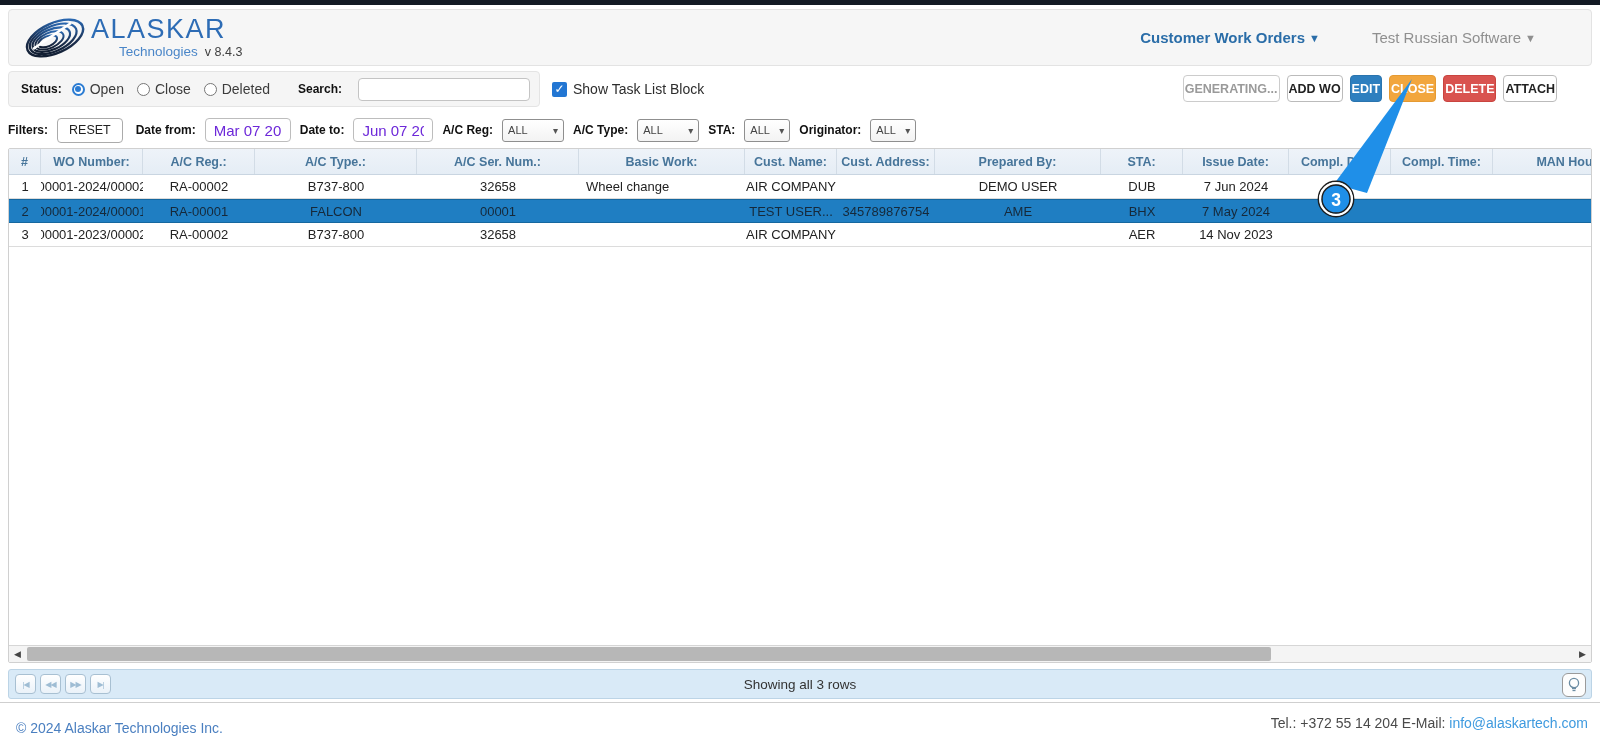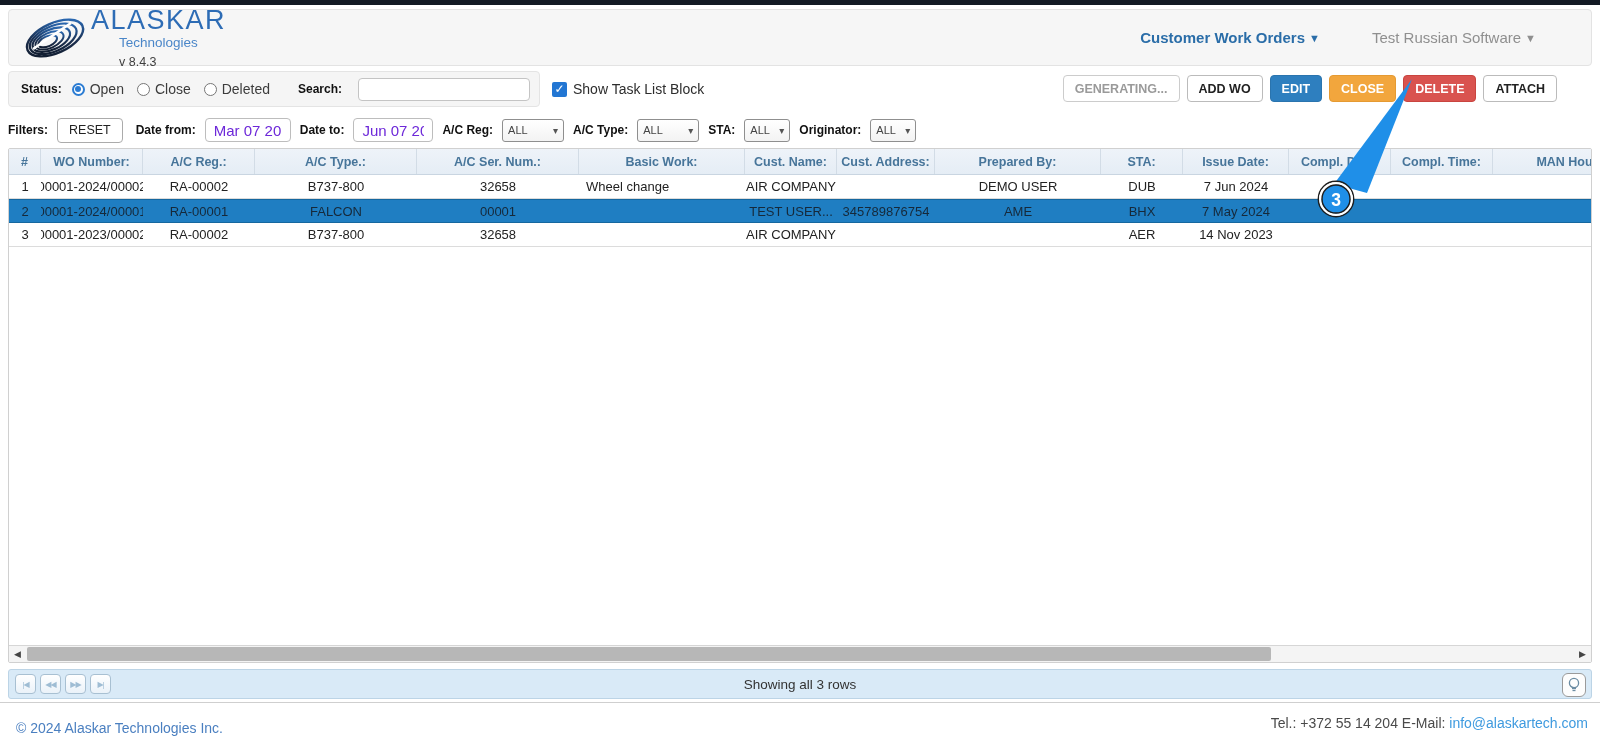--- a/index.html
+++ b/index.html
@@ -5,21 +5,21 @@
   * { margin:0; padding:0; box-sizing:border-box; }
   html,body { width:1600px; height:743px; background:#fff; font-family:"Liberation Sans", sans-serif; overflow:hidden; position:relative; }
 
   .top-strip { position:absolute; left:0; top:0; width:1600px; height:5px; background:#131a24; }
 
   
   .header-panel { position:absolute; left:8px; top:9px; width:1584px; height:57px; background:#f6f6f6; border:1px solid #e3e3e3; border-radius:4px; display:flex; align-items:center; justify-content:space-between; padding:0 55px 0 10px; }
   .brand { display:flex; align-items:center; }
   .brand-text { margin-left:0; line-height:1; }
   .brand-name { font-size:27px; letter-spacing:1.5px; color:#2d6cb5; font-weight:400; }
-  .brand-sub-row { margin-top:2px; margin-left:28px; display:flex; align-items:baseline; gap:7px;flex-direction:column; }
+  .brand-sub-row { margin-top:2px; margin-left:28px; display:flex; align-items:baseline; gap:7px; }
   .brand-sub { font-size:13.5px; color:#4a86c8; }
   .brand-ver { font-size:12.5px; color:#3f3f3f; }
   .top-menus { display:flex; align-items:center; gap:52px; }
   .nav-title { color:#2a6da8; font-weight:bold; font-size:15px; cursor:pointer; }
   .user-menu { color:#8f8f8f; font-size:15px; cursor:pointer; }
   .caret { font-size:11px; margin-left:4px; position:relative; top:-1px; }
 
   
   .status-panel { position:absolute; left:8px; top:71px; width:532px; height:36px; background:#f5f5f5; border:1px solid #e4e4e4; border-radius:4px; display:flex; align-items:center; padding:0 12px; }
   .lbl { font-weight:bold; font-size:12px; color:#111; }
@@ -28,21 +28,21 @@
   .radio { width:13px; height:13px; border-radius:50%; border:1.5px solid #767676; background:#fff; position:relative; }
   .radio.checked { border:2px solid #2b7cd3; }
   .radio.checked::after { content:""; position:absolute; left:50%; top:50%; width:6px; height:6px; margin:-3px 0 0 -3px; border-radius:50%; background:#2b7cd3; }
   .search-lbl { margin-left:28px; }
   .search-input { margin-left:16px; width:172px; height:23px; border:1px solid #c4c4c4; border-radius:4px; background:#fff; padding:0 6px; font-size:13px; color:#333; }
   .task-check { position:absolute; left:552px; top:71px; height:36px; display:flex; align-items:center; gap:6px; cursor:pointer; }
   .checkbox { width:15px; height:15px; border-radius:2px; background:#2276d3; color:#fff; font-size:12px; line-height:15px; text-align:center; }
   .task-check span.txt { font-size:14px; color:#2d2d2d; }
 
   .action-buttons { position:absolute; top:75px; right:43px; display:flex; gap:7px; z-index:5; }
-  .btn { height:27px; padding:0 11px; border-radius:4px; font-size:12.5px; font-weight:bold; display:flex; align-items:center; border:1px solid #bbb; background:#fff; color:#222; cursor:pointer; white-space:nowrap; }
+  .btn { height:27px; padding:0 1px; border-radius:4px; font-size:12.5px; font-weight:bold; display:flex; align-items:center; border:1px solid #bbb; background:#fff; color:#222; cursor:pointer; white-space:nowrap; }
   .btn.disabled { color:#9a9a9a; border-color:#ccc; cursor:default; }
   .btn.primary { background:#2e7fbf; border-color:#2a74ae; color:#ffffff; }
   .btn.warning { background:#f2a63d; border-color:#e59a32; color:#fff; }
   .btn.danger  { background:#d9534f; border-color:#c9443f; color:#fff; }
 
   
   .filters-row { position:absolute; left:8px; top:114px; height:32px; display:flex; align-items:center; gap:9px; }
   .btn-reset { height:25px; padding:0 11px; border:1px solid #ababab; border-radius:4px; background:#fff; font-size:12.5px; color:#222; cursor:pointer; }
   .date-input { width:86px; height:24px; border:1px solid #bdbdbd; border-radius:4px; background:#fff; color:#6d28d9; font-size:15px; padding:0 8px; }
   .date-input.short { width:80px; }

